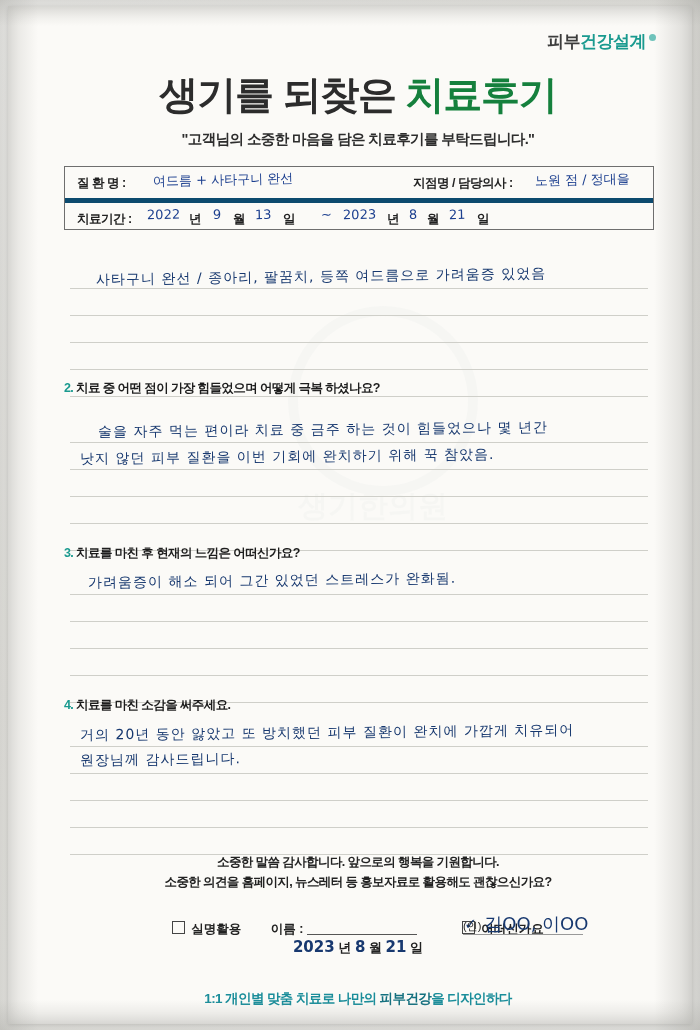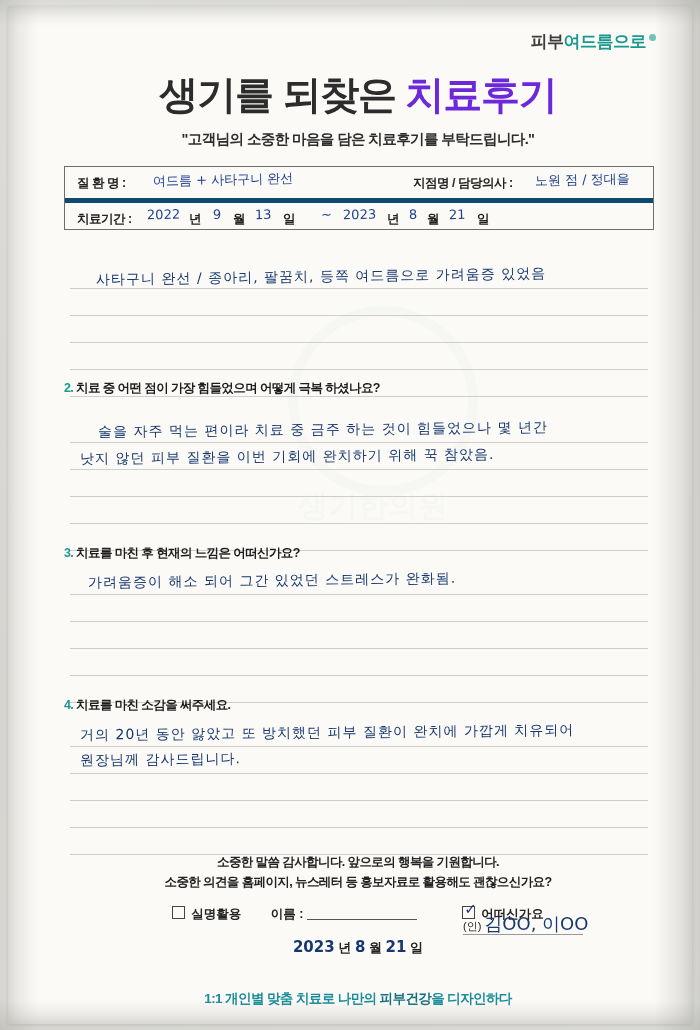--- a/index.html
+++ b/index.html
@@ -109,21 +109,21 @@
   .title {
     position: absolute;
     left: 0; top: 62px;
     width: 700px;
     text-align: center;
     font-size: 39px;
     font-weight: bold;
     color: #2c2c2c;
     letter-spacing: -1.2px;
   }
-  .title .hl { color: #6d28d9; }
+  .title .hl { color: #15803d; }
   .subtitle {
     position: absolute;
     left: 0; top: 124px;
     width: 700px;
     text-align: center;
     font-size: 14.5px;
     font-weight: bold;
     color: #2d2d2d;
     letter-spacing: -0.6px;
   }
@@ -214,20 +214,21 @@
     width: 11px; height: 11px;
     border: 1px solid #444;
     margin-right: 6px;
     vertical-align: -1px;
     position: relative;
   }
   .name-label {
     display: inline-block;
     margin-left: 26px;
     margin-right: 4px;
+    margin-top: 15px;
   }
   .name-line {
     display: inline-block;
     width: 110px;
     border-bottom: 1px solid #555;
     height: 13px;
     vertical-align: -2px;
   }
   .gap { display: inline-block; width: 38px; }
   .tick {
@@ -288,21 +289,21 @@
 
 <div class="page">
   <div class="paper">
 
     <div class="watermark">
       <div class="wm-circle"></div>
       <div class="wm-text">생기한의원</div>
     </div>
 
     <div class="brand">
-      <span>피부</span><span class="accent">여드름으로</span><span class="dot"></span>
+      <span>피부</span><span class="accent">건강설계</span><span class="dot"></span>
     </div>
 
     <div class="title">
       <span>생기를 되찾은 </span><span class="hl">치료후기</span>
     </div>
     <div class="subtitle">"고객님의 소중한 마음을 담은 치료후기를 부탁드립니다."</div>
 
     <div class="infobox">
       <div class="row">
         <span class="lbl" style="left:12px;">질 환 명 :</span>

